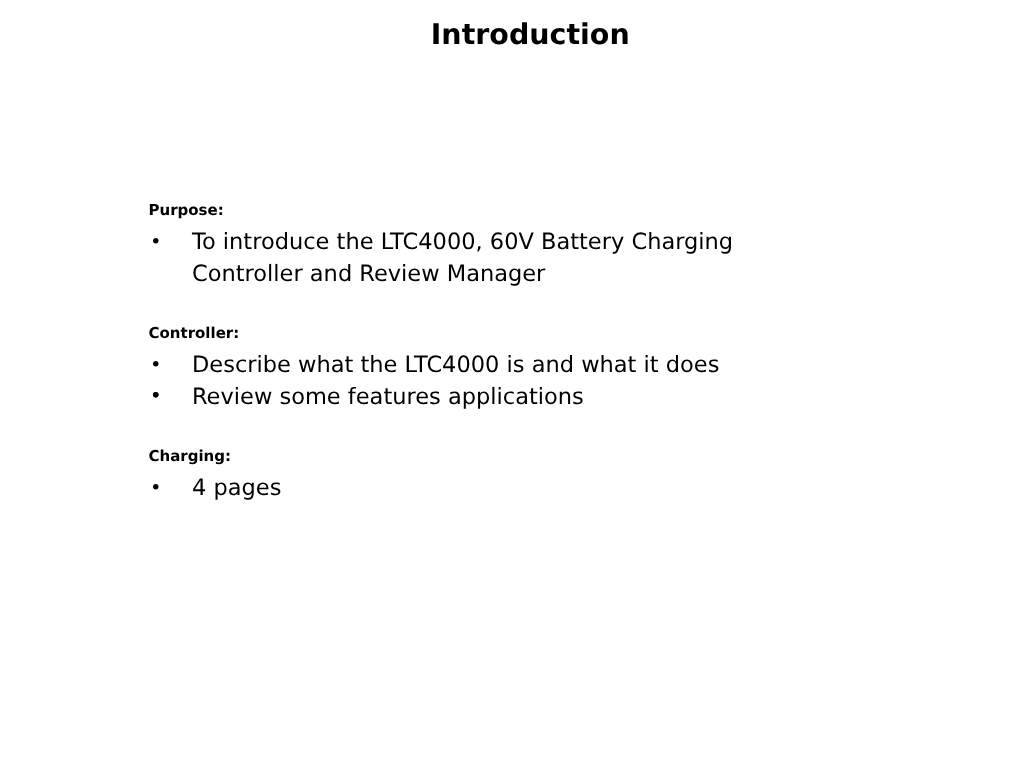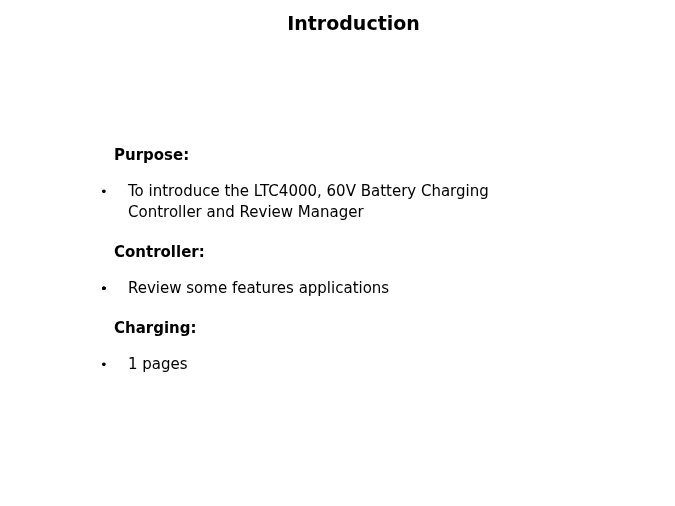--- a/index.html
+++ b/index.html
@@ -30,24 +30,24 @@
   .slide-content {
     position: absolute;
     left: 99px;
     top: 130px;
     width: 458px;
   }
   .section {
     margin: 0 0 19px 0;
   }
   .section-heading {
-    font-size: 15px;
+    font-size: 10px;
     font-weight: bold;
     line-height: 21px;
-    margin: 15px;
+    margin: 0;
   }
   .bullet-list {
     list-style: none;
     margin: 0;
     padding: 0;
   }
   .bullet-item {
     position: relative;
     padding-left: 29px;
     font-size: 15px;
@@ -79,35 +79,36 @@
           <span>To introduce the LTC4000, 60V Battery Charging Controller and Review Manager</span>
         </li>
       </ul>
     </div>
 
     <div class="section">
       <div class="section-heading">Controller:</div>
       <ul class="bullet-list">
         <li class="bullet-item">
           <span class="bullet-glyph">•</span>
+          <span>Describe what the LTC4000 is and what it does</span>
         </li>
         <li class="bullet-item">
           <span class="bullet-glyph">•</span>
         </li>
         <li class="bullet-item">
           <span class="bullet-glyph">•</span>
           <span>Review some features applications</span>
         </li>
       </ul>
     </div>
 
     <div class="section">
       <div class="section-heading">Charging:</div>
       <ul class="bullet-list">
         <li class="bullet-item">
           <span class="bullet-glyph">•</span>
-          <span>1 pages</span>
+          <span>4 pages</span>
         </li>
       </ul>
     </div>
 
   </div>
 </div>
 
 </body></html>

